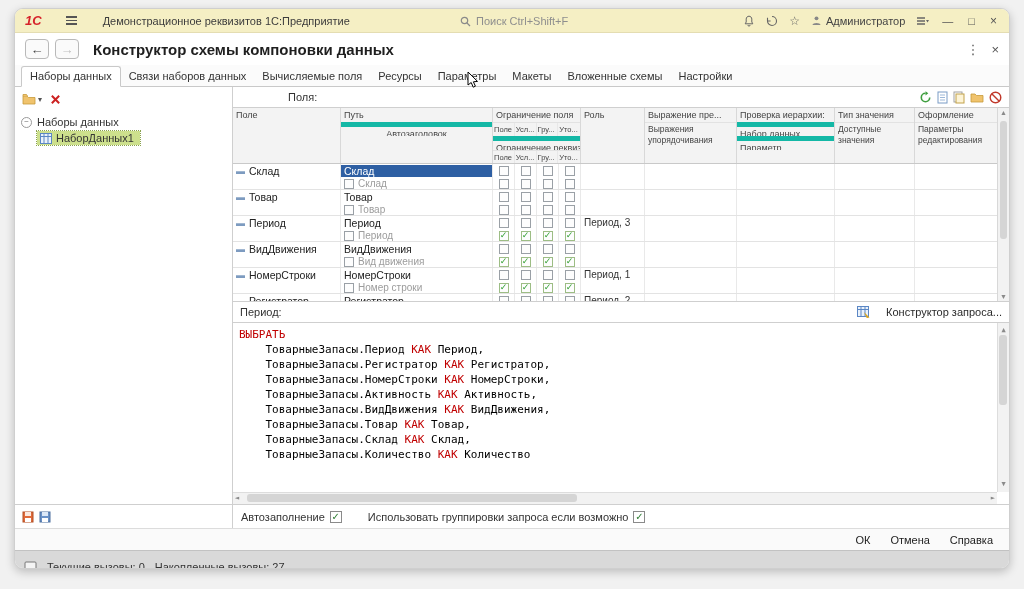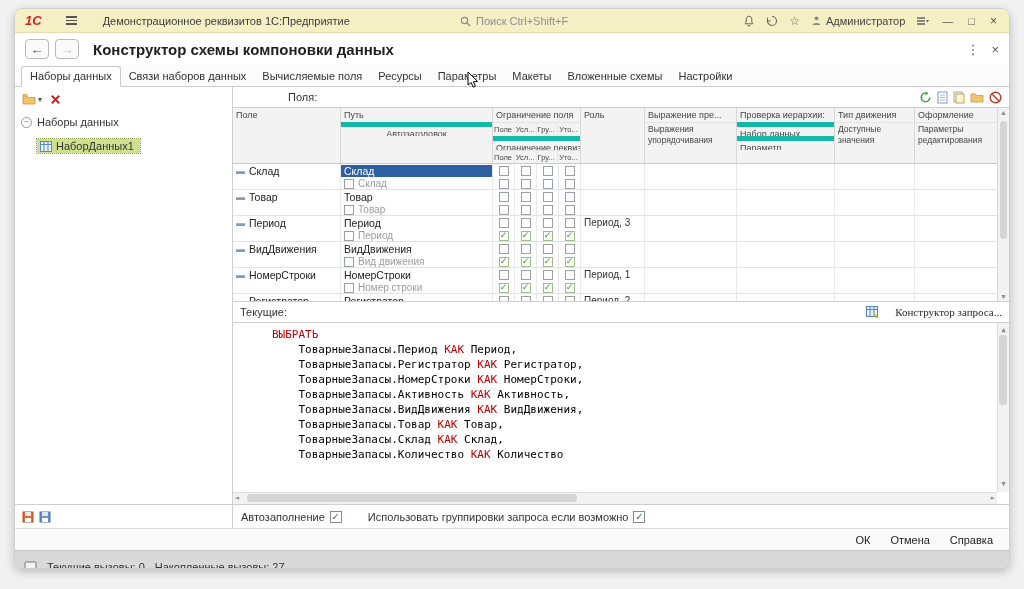--- a/index.html
+++ b/index.html
@@ -41,21 +41,21 @@
 
   
   .main { display:flex; height:417px; }
   .leftpanel { width:218px; border-right:1px solid #cfcfcf; display:flex; flex-direction:column; background:#fff; }
   .lp-toolbar { height:24px; display:flex; align-items:center; gap:8px; padding:0 7px; }
   .lp-add { display:flex; align-items:center; gap:2px; cursor:default; }
   .tree { padding:4px 6px; font-size:11px; color:#333; }
   .tree-root { display:flex; align-items:center; gap:5px; padding:1px 0; }
   .expander { width:11px; height:11px; border:1px solid #9a9a9a; border-radius:50%; display:inline-flex;
               align-items:center; justify-content:center; font-size:8px; color:#777; line-height:1; }
-  .tree-item { margin:10px 0 0 16px; display:flex; align-items:center; gap:4px; width:fit-content;
+  .tree-item { margin:2px 0 0 16px; display:flex; align-items:center; gap:4px; width:fit-content;
                padding:1px 6px 1px 3px; }
   .tree-item.selected { background:#cde08d; outline:1px dotted #8aa24e; }
 
   .rightpanel { flex:1; min-width:0; display:flex; flex-direction:column; background:#fff; }
   .fields-row { height:20px; display:flex; align-items:center; padding:0 7px; font-size:11px; color:#333;margin-left:48px; }
   .fields-tools { margin-left:auto; display:flex; align-items:center; gap:5px; }
   .tool-ic { display:inline-flex; align-items:center; cursor:default; }
 
   
   .tablewrap { height:195px; border-top:1px solid #cfcfcf; border-bottom:1px solid #cfcfcf; display:flex; position:relative; }
@@ -87,24 +87,24 @@
   .cb.on { border-color:#9dbd85; }
   .roletxt { font-size:10px; color:#333; }
 
   .vscroll { width:12px; background:#f2f2f2; border-left:1px solid #d8d8d8; position:relative;
              display:flex; flex-direction:column; align-items:center; justify-content:space-between;
              font-size:7px; color:#8a8a8a; padding:1px 0; }
   .vthumb { position:absolute; left:2px; right:2px; top:13px; height:118px; background:#d5d5d5; border-radius:3px; }
 
   
   .query-row { height:20px; display:flex; align-items:center; padding:0 7px; font-size:11px; color:#333; }
-  .qdesigner { margin-left:auto; display:flex; align-items:flex-end; gap:16px; cursor:default; color:#2a2a2a;font-family:Liberation Serif, serif; }
+  .qdesigner { margin-left:auto; display:flex; align-items:flex-end; gap:16px; cursor:default; color:#2a2a2a; }
   .queryarea { flex:1; border-top:1px solid #cfcfcf; position:relative; overflow:hidden;
                font-family:"DejaVu Sans Mono", monospace; font-size:11px; line-height:15px; }
-  .qtext { position:absolute; left:6px; top:4px; right:14px; bottom:14px; overflow:hidden; white-space:pre; color:#000;margin-left:33px; }
+  .qtext { position:absolute; left:6px; top:4px; right:14px; bottom:14px; overflow:hidden; white-space:pre; color:#000; }
   .kw { color:#c00000; }
   .q-vscroll { position:absolute; right:0; top:0; bottom:12px; width:12px; background:#f2f2f2; border-left:1px solid #ddd;
                display:flex; flex-direction:column; align-items:center; justify-content:space-between; font-size:7px; color:#8a8a8a; }
   .q-vthumb { position:absolute; right:2px; top:12px; width:8px; height:70px; background:#d5d5d5; border-radius:3px; }
   .q-hscroll { position:absolute; left:0; right:12px; bottom:0; height:12px; background:#f2f2f2; border-top:1px solid #ddd;
                display:flex; align-items:center; justify-content:space-between; font-size:7px; color:#8a8a8a; padding:0 2px; }
   .q-hthumb { position:absolute; left:14px; bottom:2px; width:330px; height:8px; background:#d5d5d5; border-radius:3px; }
 
   
   .band { height:24px; display:flex; align-items:center; border-top:1px solid #cfcfcf; background:#fff; font-size:11px; color:#333; }
@@ -312,21 +312,21 @@
             <div class="hc w-expr">
               <div class="hline">Выражение пре...</div>
               <div class="hwrap">Выражения упорядочивания</div>
             </div>
             <div class="hc w-hier">
               <div class="hline">Проверка иерархии:</div>
               <div class="hline hsub">Набор данных</div>
               <div class="hline hsub">Параметр</div>
             </div>
             <div class="hc w-type">
-              <div class="hline">Тип движения</div>
+              <div class="hline">Тип значения</div>
               <div class="hwrap">Доступные значения</div>
             </div>
             <div class="hc w-deco" style="border-right:none">
               <div class="hline">Оформление</div>
               <div class="hwrap">Параметры редактирования</div>
             </div>
           </div>
           <div class="tbody">
               <div class="trow">
                 <div class="c w-field">
@@ -691,21 +691,21 @@
             </div>
         </div>
         <div class="vscroll">
           <span>▲</span>
           <span class="vthumb"></span>
           <span>▼</span>
         </div>
       </div>
 
       <div class="query-row">
-        <span>Текущие:</span>
+        <span>Период:</span>
         <span class="qdesigner">
           <svg width="13" height="12" viewBox="0 0 13 12">
               <rect x="0.5" y="0.5" width="11" height="10" fill="#eaf2fb" stroke="#5b87c5"></rect>
               <line x1="0.5" y1="3.5" x2="11.5" y2="3.5" stroke="#5b87c5"></line>
               <line x1="4" y1="0.5" x2="4" y2="10.5" stroke="#5b87c5"></line>
               <line x1="8" y1="0.5" x2="8" y2="10.5" stroke="#5b87c5"></line>
               <path d="M7 6 L12.5 11.5 L10.5 12 L9.5 11.8 Z" fill="#d9a41f"></path>
             </svg>
           <span>Конструктор запроса...</span>
         </span>

